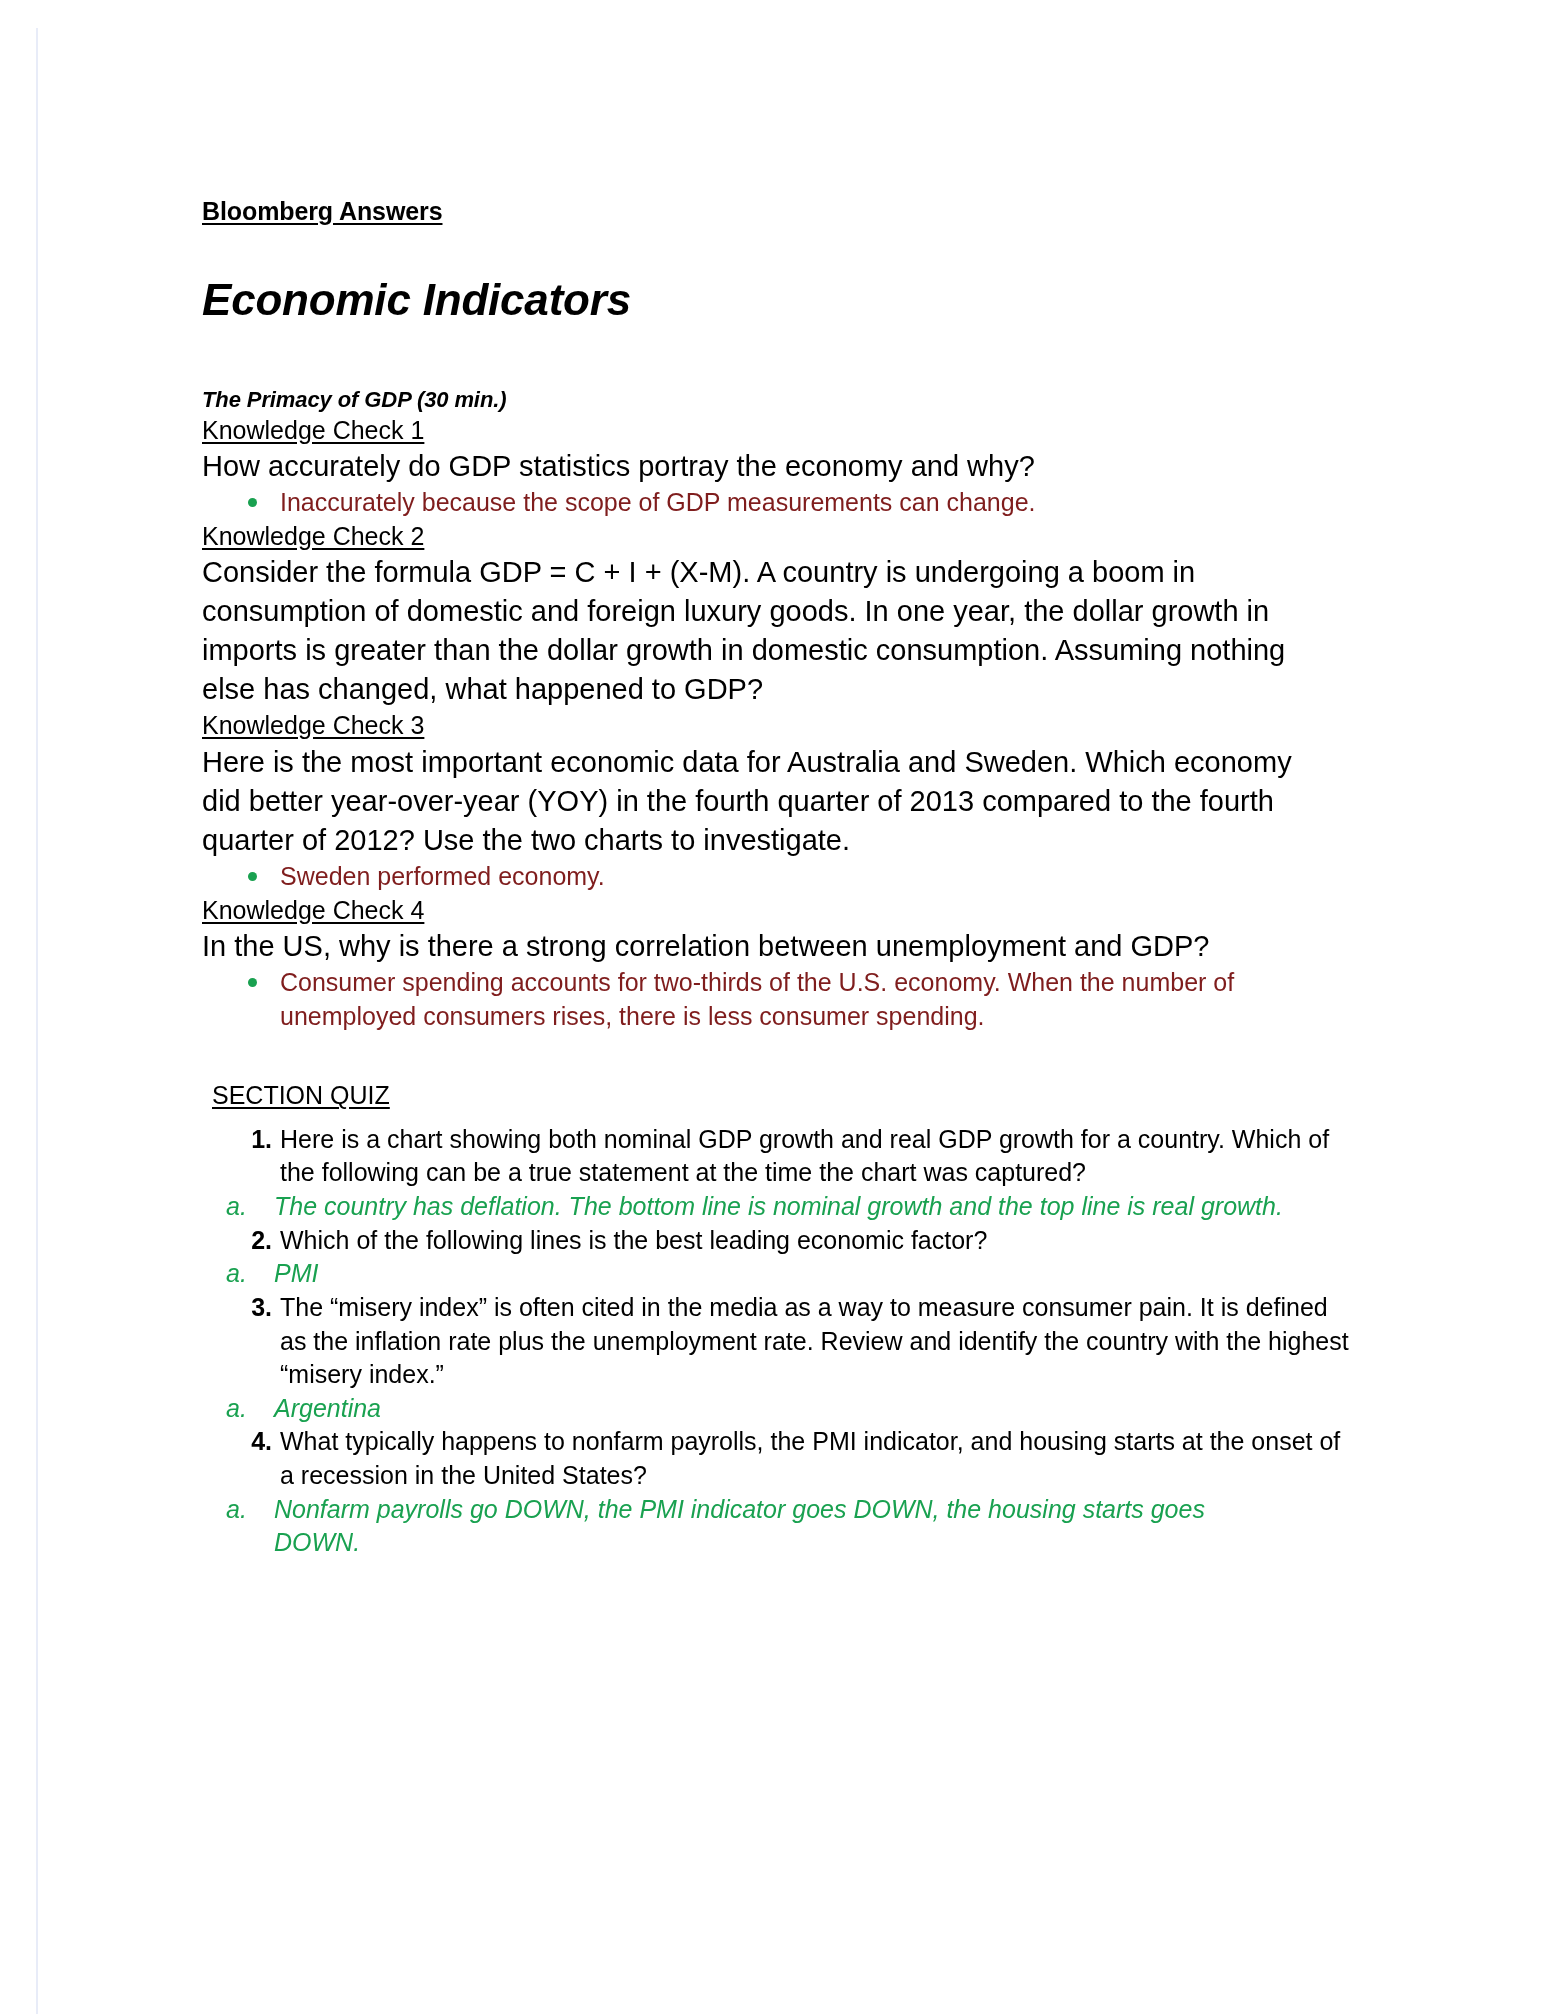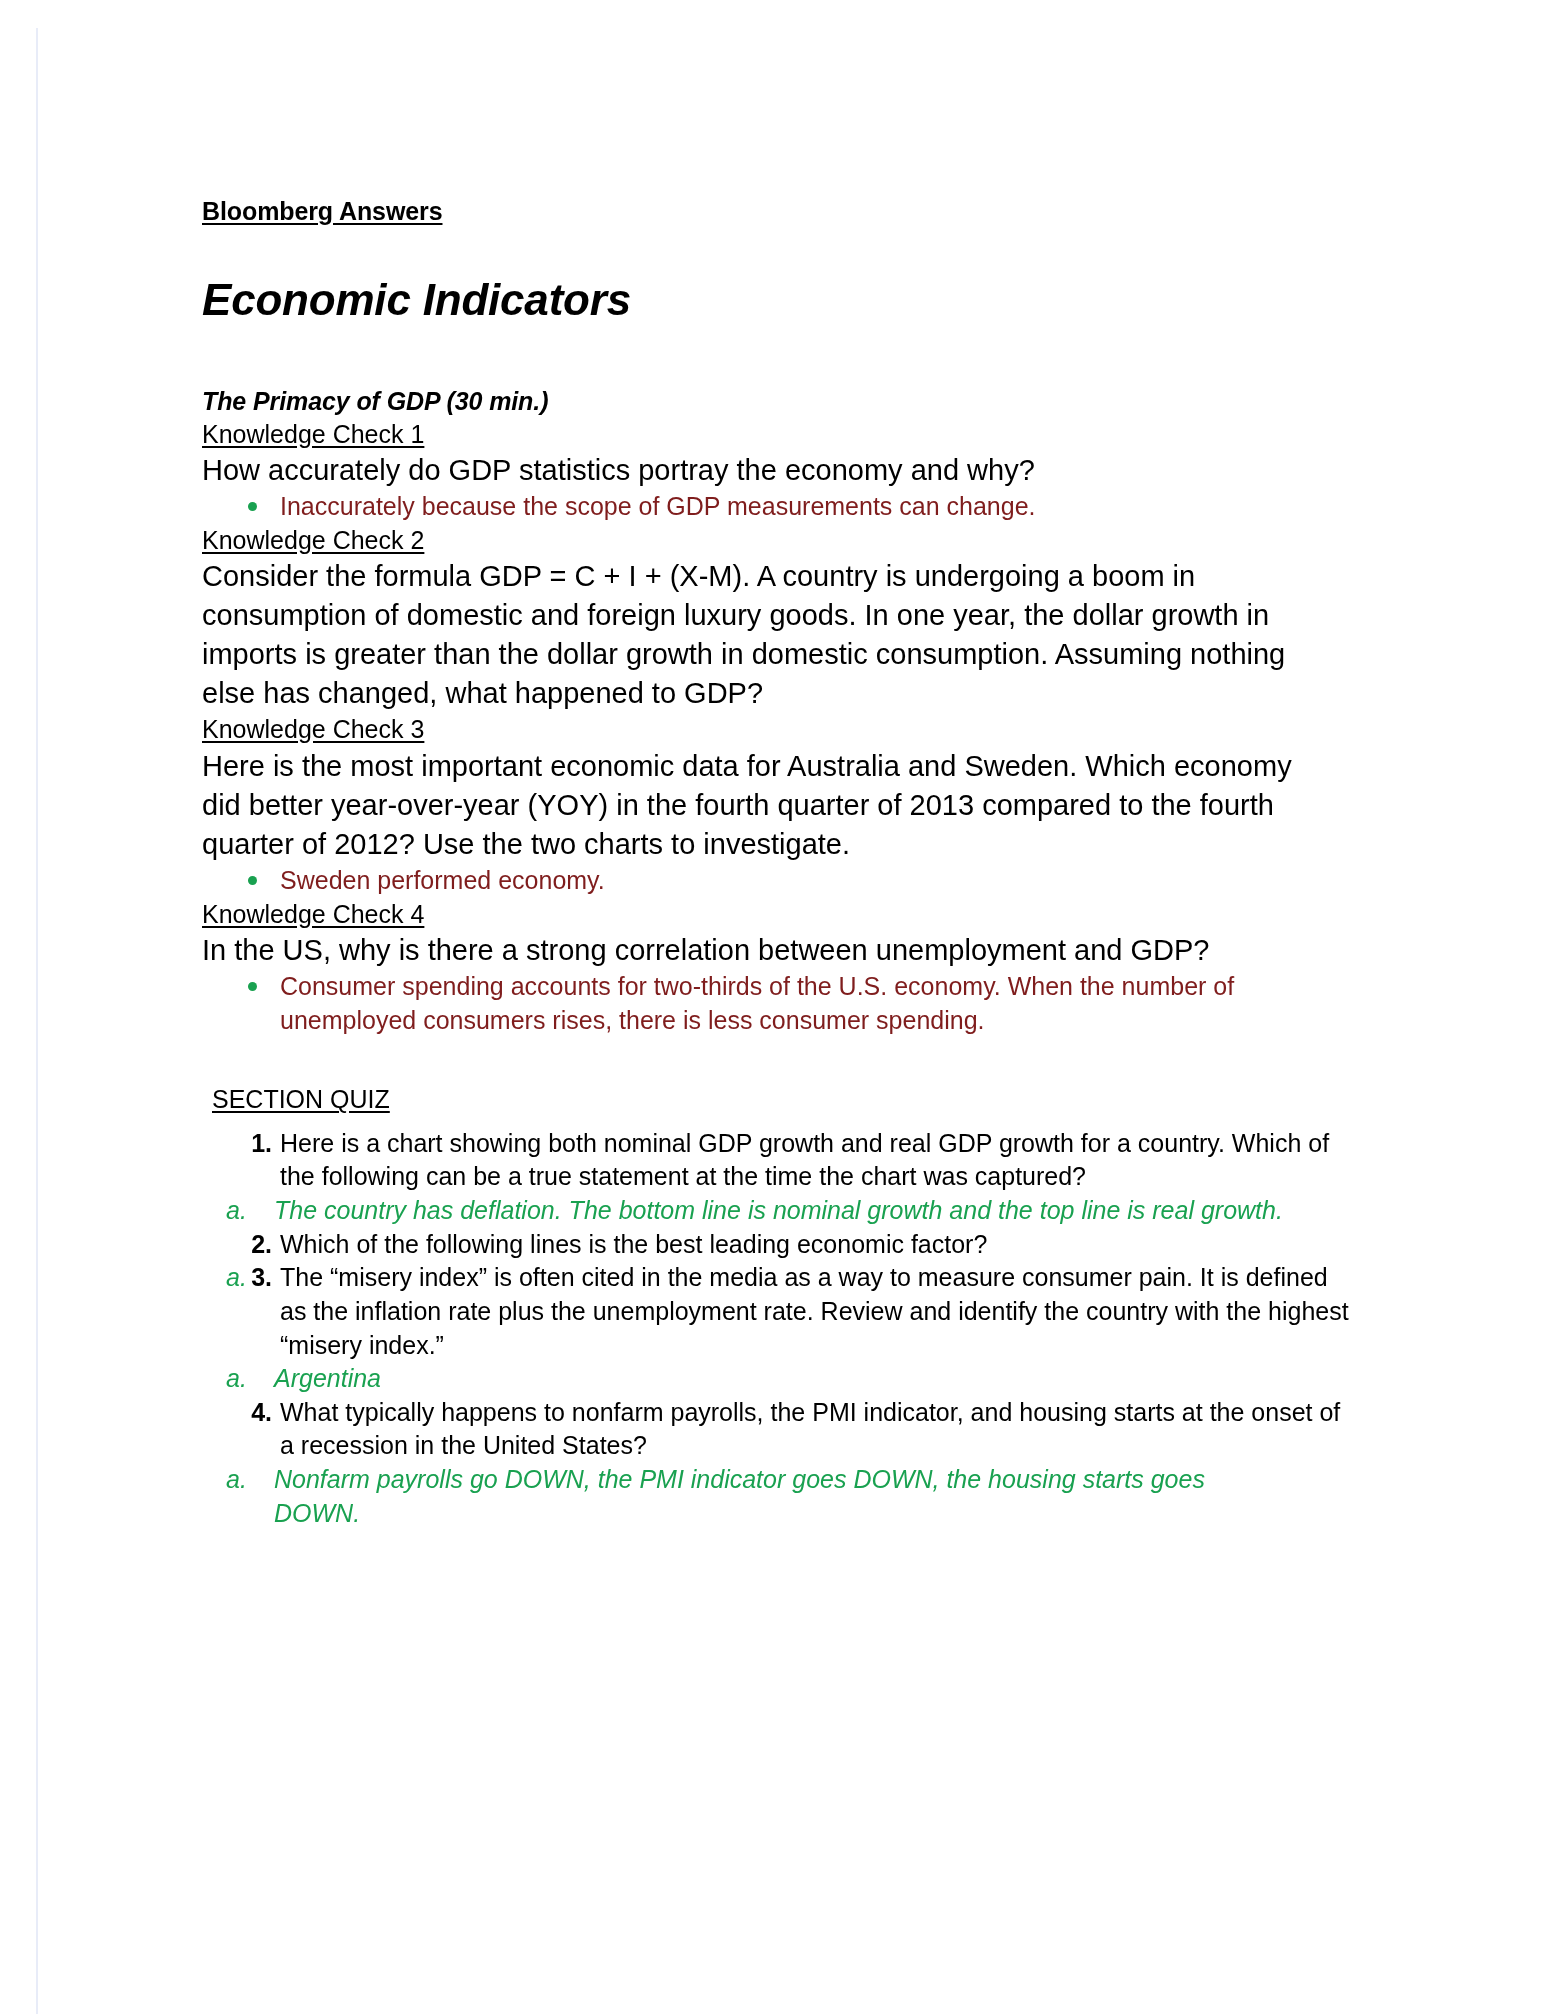--- a/index.html
+++ b/index.html
@@ -49,21 +49,21 @@
   .doc-heading {
     font-size: 44px;
     font-weight: bold;
     font-style: italic;
     line-height: 1.2;
     margin: 16px 0 58px 0;
     letter-spacing: -0.2px;
   }
 
   .section-title {
-    font-size: 25px;
+    font-size: 22px;
     font-weight: bold;
     font-style: italic;
     line-height: 1.32;
     margin: 0;
     letter-spacing: -0.1px;
   }
 
   .kc-label {
     font-size: 25px;
     line-height: 1.34;
@@ -222,20 +222,21 @@
       <span class="quiz-answer-letter">a.</span>
       <span class="quiz-answer-text">The country has deflation. The bottom line is nominal growth and the top line is real growth.</span>
     </div>
 
     <li class="quiz-item">
       <span class="quiz-num">2.</span>
       <span class="quiz-text">Which of the following lines is the best leading economic factor?</span>
     </li>
     <div class="quiz-answer">
       <span class="quiz-answer-letter">a.</span>
+      <span class="quiz-answer-text">PMI</span>
     </div>
 
     <li class="quiz-item">
       <span class="quiz-num">3.</span>
       <span class="quiz-text">The “misery index” is often cited in the media as a way to measure consumer pain. It is defined as the inflation rate plus the unemployment rate. Review and identify the country with the highest “misery index.”</span>
     </li>
     <div class="quiz-answer">
       <span class="quiz-answer-letter">a.</span>
       <span class="quiz-answer-text">Argentina</span>
     </div>

